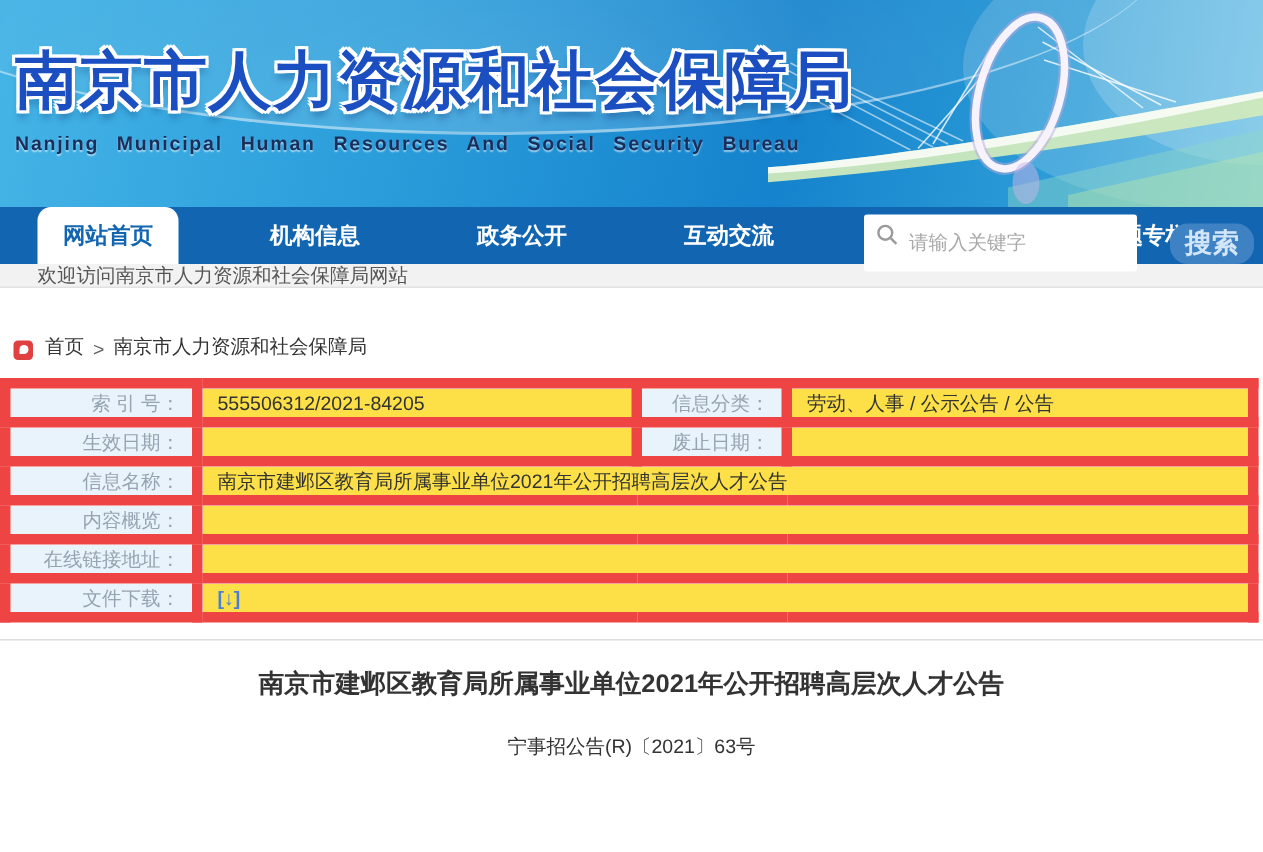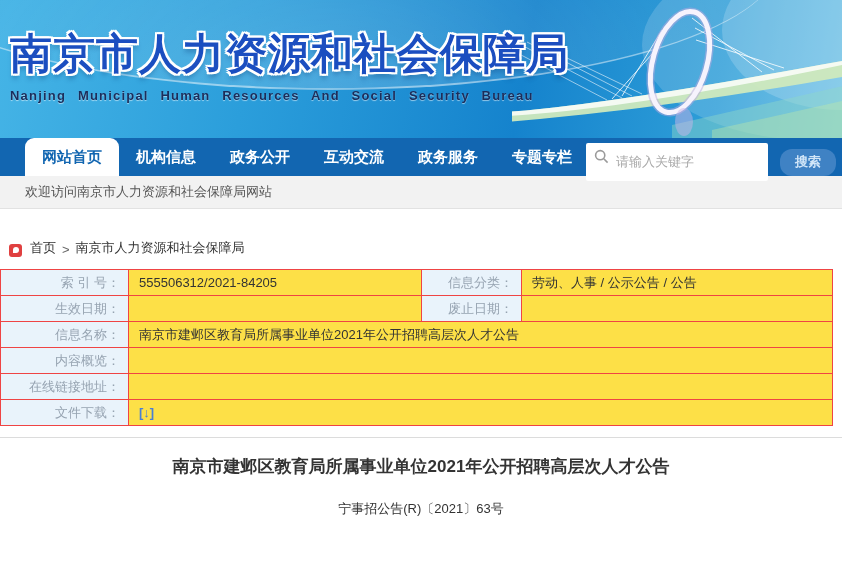--- a/index.html
+++ b/index.html
@@ -15,52 +15,52 @@
   .site-title { position: absolute; left: 10px; top: 26px; font-size: 42px; font-weight: bold;
     letter-spacing: 1px; color: #1b4ec0; white-space: nowrap;
     text-shadow: -2px -2px 0 #fff, 2px -2px 0 #fff, -2px 2px 0 #fff, 2px 2px 0 #fff,
                  -2px 0 0 #fff, 2px 0 0 #fff, 0 -2px 0 #fff, 0 2px 0 #fff, 0 5px 5px rgba(0,40,100,.35); }
   .site-subtitle { position: absolute; left: 10px; top: 88px; font-size: 13px; font-weight: bold;
     color: #1b2d5b; letter-spacing: 1.2px; word-spacing: 7px; white-space: nowrap;
     text-shadow: 0 1px 1px rgba(255,255,255,.55); }
   .bridge { position: absolute; right: 0; top: 0; }
 
   
-  .nav { position: relative; height: 38px; background: #1266b1; display: flex; align-items: stretch; padding-left: 25px; }
+  .nav { position: relative; height: 38px; background: #1266b1; display: flex; align-items: stretch; padding-left: 25px; gap: 44px; }
   .tab { display: flex; align-items: center; padding: 0 17px; color: #fff; font-size: 15px;
     font-weight: bold; cursor: pointer; white-space: nowrap; }
   .tab.active { background: #fff; color: #1266b1; border-radius: 9px 9px 0 0; }
   .searchbox { position: absolute; right: 6px; top: 5px; display: flex; align-items: center; }
   .search-wrap { position: relative; }
   .search-input { width: 182px; height: 38px; border: none; border-radius: 2px;
     padding: 0 6px 0 30px; font-size: 13px; color: #333; outline: none;
     font-family: Liberation Serif, serif; }
   .search-input::placeholder { color: #a9a9a9; }
   .search-icon { position: absolute; left: 8px; top: 6px; width: 15px; height: 15px; }
-  .search-btn { width: 56px; height: 27px; margin-left: 12px; border: none; border-radius: 12px;
-    background: #3f82c4; color: #d2e6f8; font-size: 13px; font-weight: bold; cursor: pointer;
+  .search-btn { width: 56px; height: 27px; margin-left: 22px; border: none; border-radius: 12px;
+    background: #3f82c4; color: #d2e6f8; font-size: 18px; font-weight: bold; cursor: pointer;
     font-family: "Liberation Sans", "DejaVu Sans", sans-serif; }
 
   
-  .welcome { height: 33px; background: #f2f2f2; border-bottom: 1px solid #e2e2e2;
+  .welcome { height: 16px; background: #f2f2f2; border-bottom: 1px solid #e2e2e2;
     display: flex; align-items: center; padding-left: 25px; font-size: 13px; color: #555; }
 
   
   .breadcrumb { margin-top: 30px; padding-left: 9px; display: flex; align-items: flex-end;
     font-size: 13px; color: #333; }
   .crumb-icon { width: 13px; height: 13px; background: #e04040; border-radius: 3px;
     margin-right: 8px; position: relative; flex: 0 0 auto; }
   .crumb-icon::after { content: ""; position: absolute; left: 4px; top: 3px; width: 6px; height: 6px;
     background: #fff; border-radius: 50% 50% 50% 0; }
   .breadcrumb .sep { margin: 0 6px; color: #666; }
 
   
   .info-table { margin-top: 12px; width: 832px; border-collapse: collapse; table-layout: fixed;
     font-size: 13px; }
-  .info-table td { height: 26px; border: 1px solid #ef4444; overflow: hidden; white-space: nowrap; }
+  .info-table td { height: 26px; border: 7px solid #ef4444; overflow: hidden; white-space: nowrap; }
   .info-table td.lbl { background: #e9f3fb; color: #96a3b1; text-align: right; padding-right: 8px; }
   .info-table td.val { background: #fde047; color: #333; padding-left: 10px; }
   .dl-icon { color: #4a7fd4; font-weight: bold; font-size: 13px; cursor: pointer; }
 
   
   .article { margin-top: 11px; border-top: 1px solid #dcdcdc; text-align: center; }
   .article-title { margin-top: 17px; font-size: 17px; font-weight: bold; color: #333; }
   .doc-number { margin-top: 22px; font-size: 13px; color: #333; }
 </style>
 </head>

